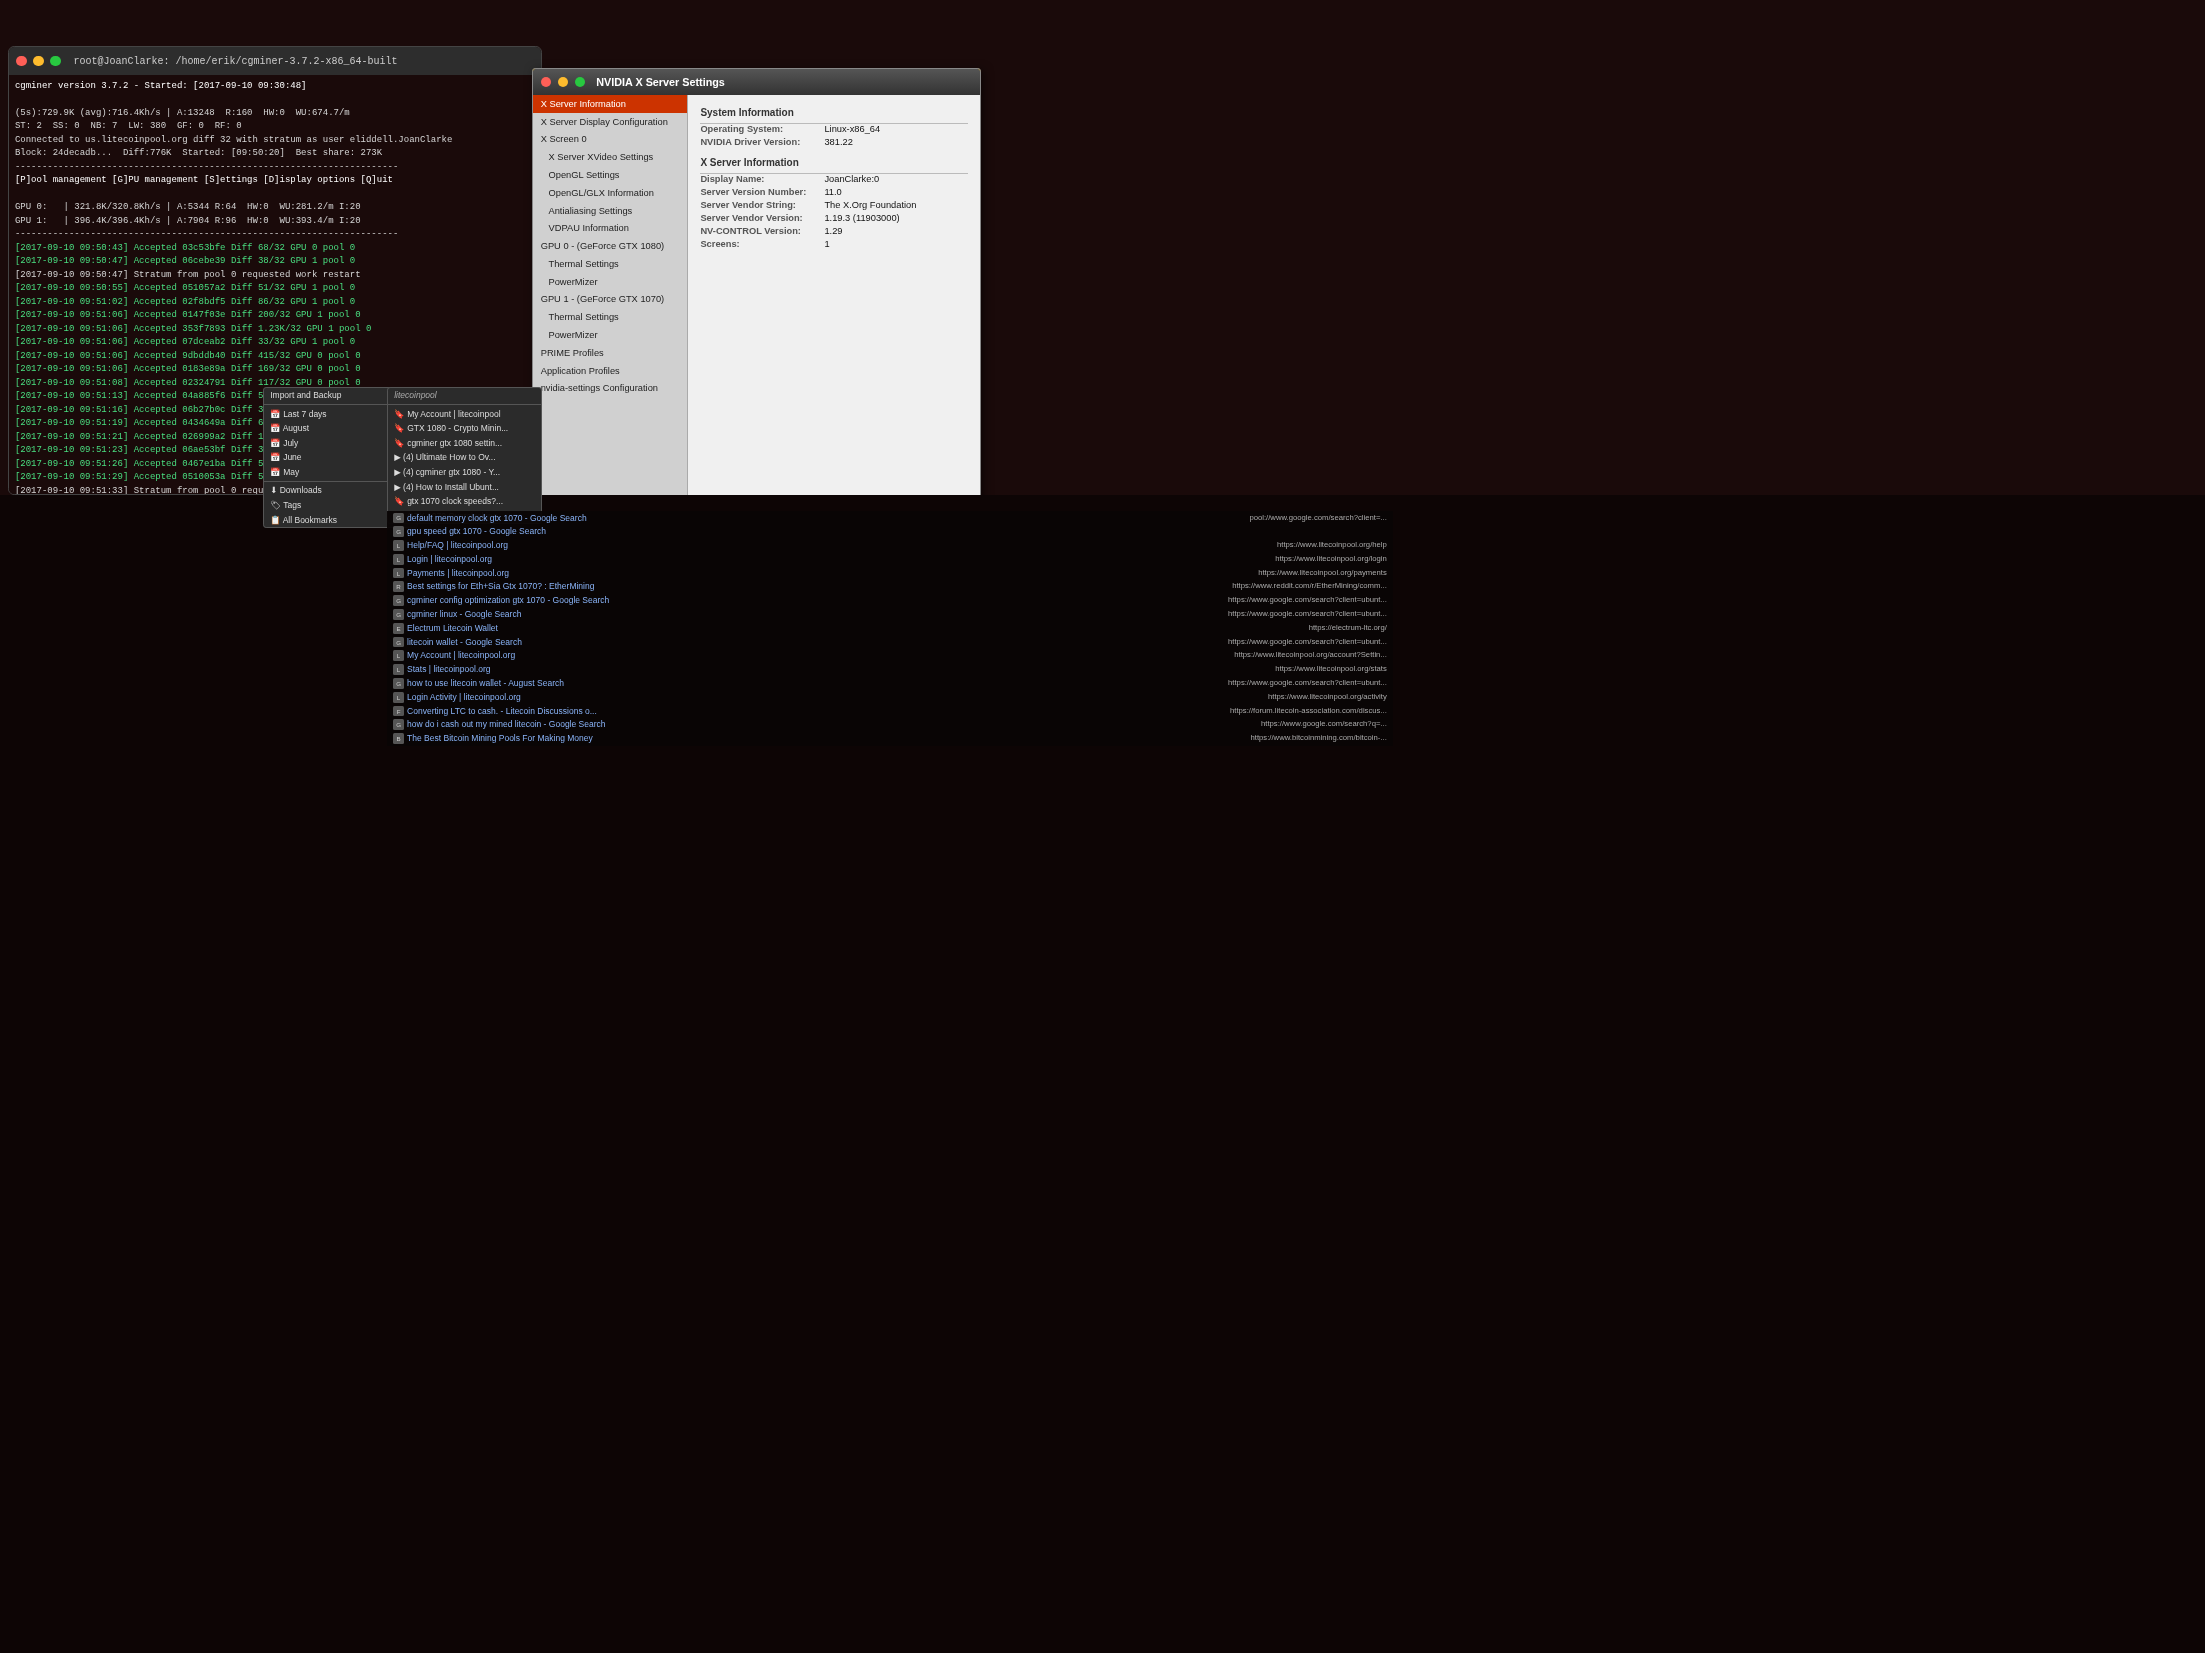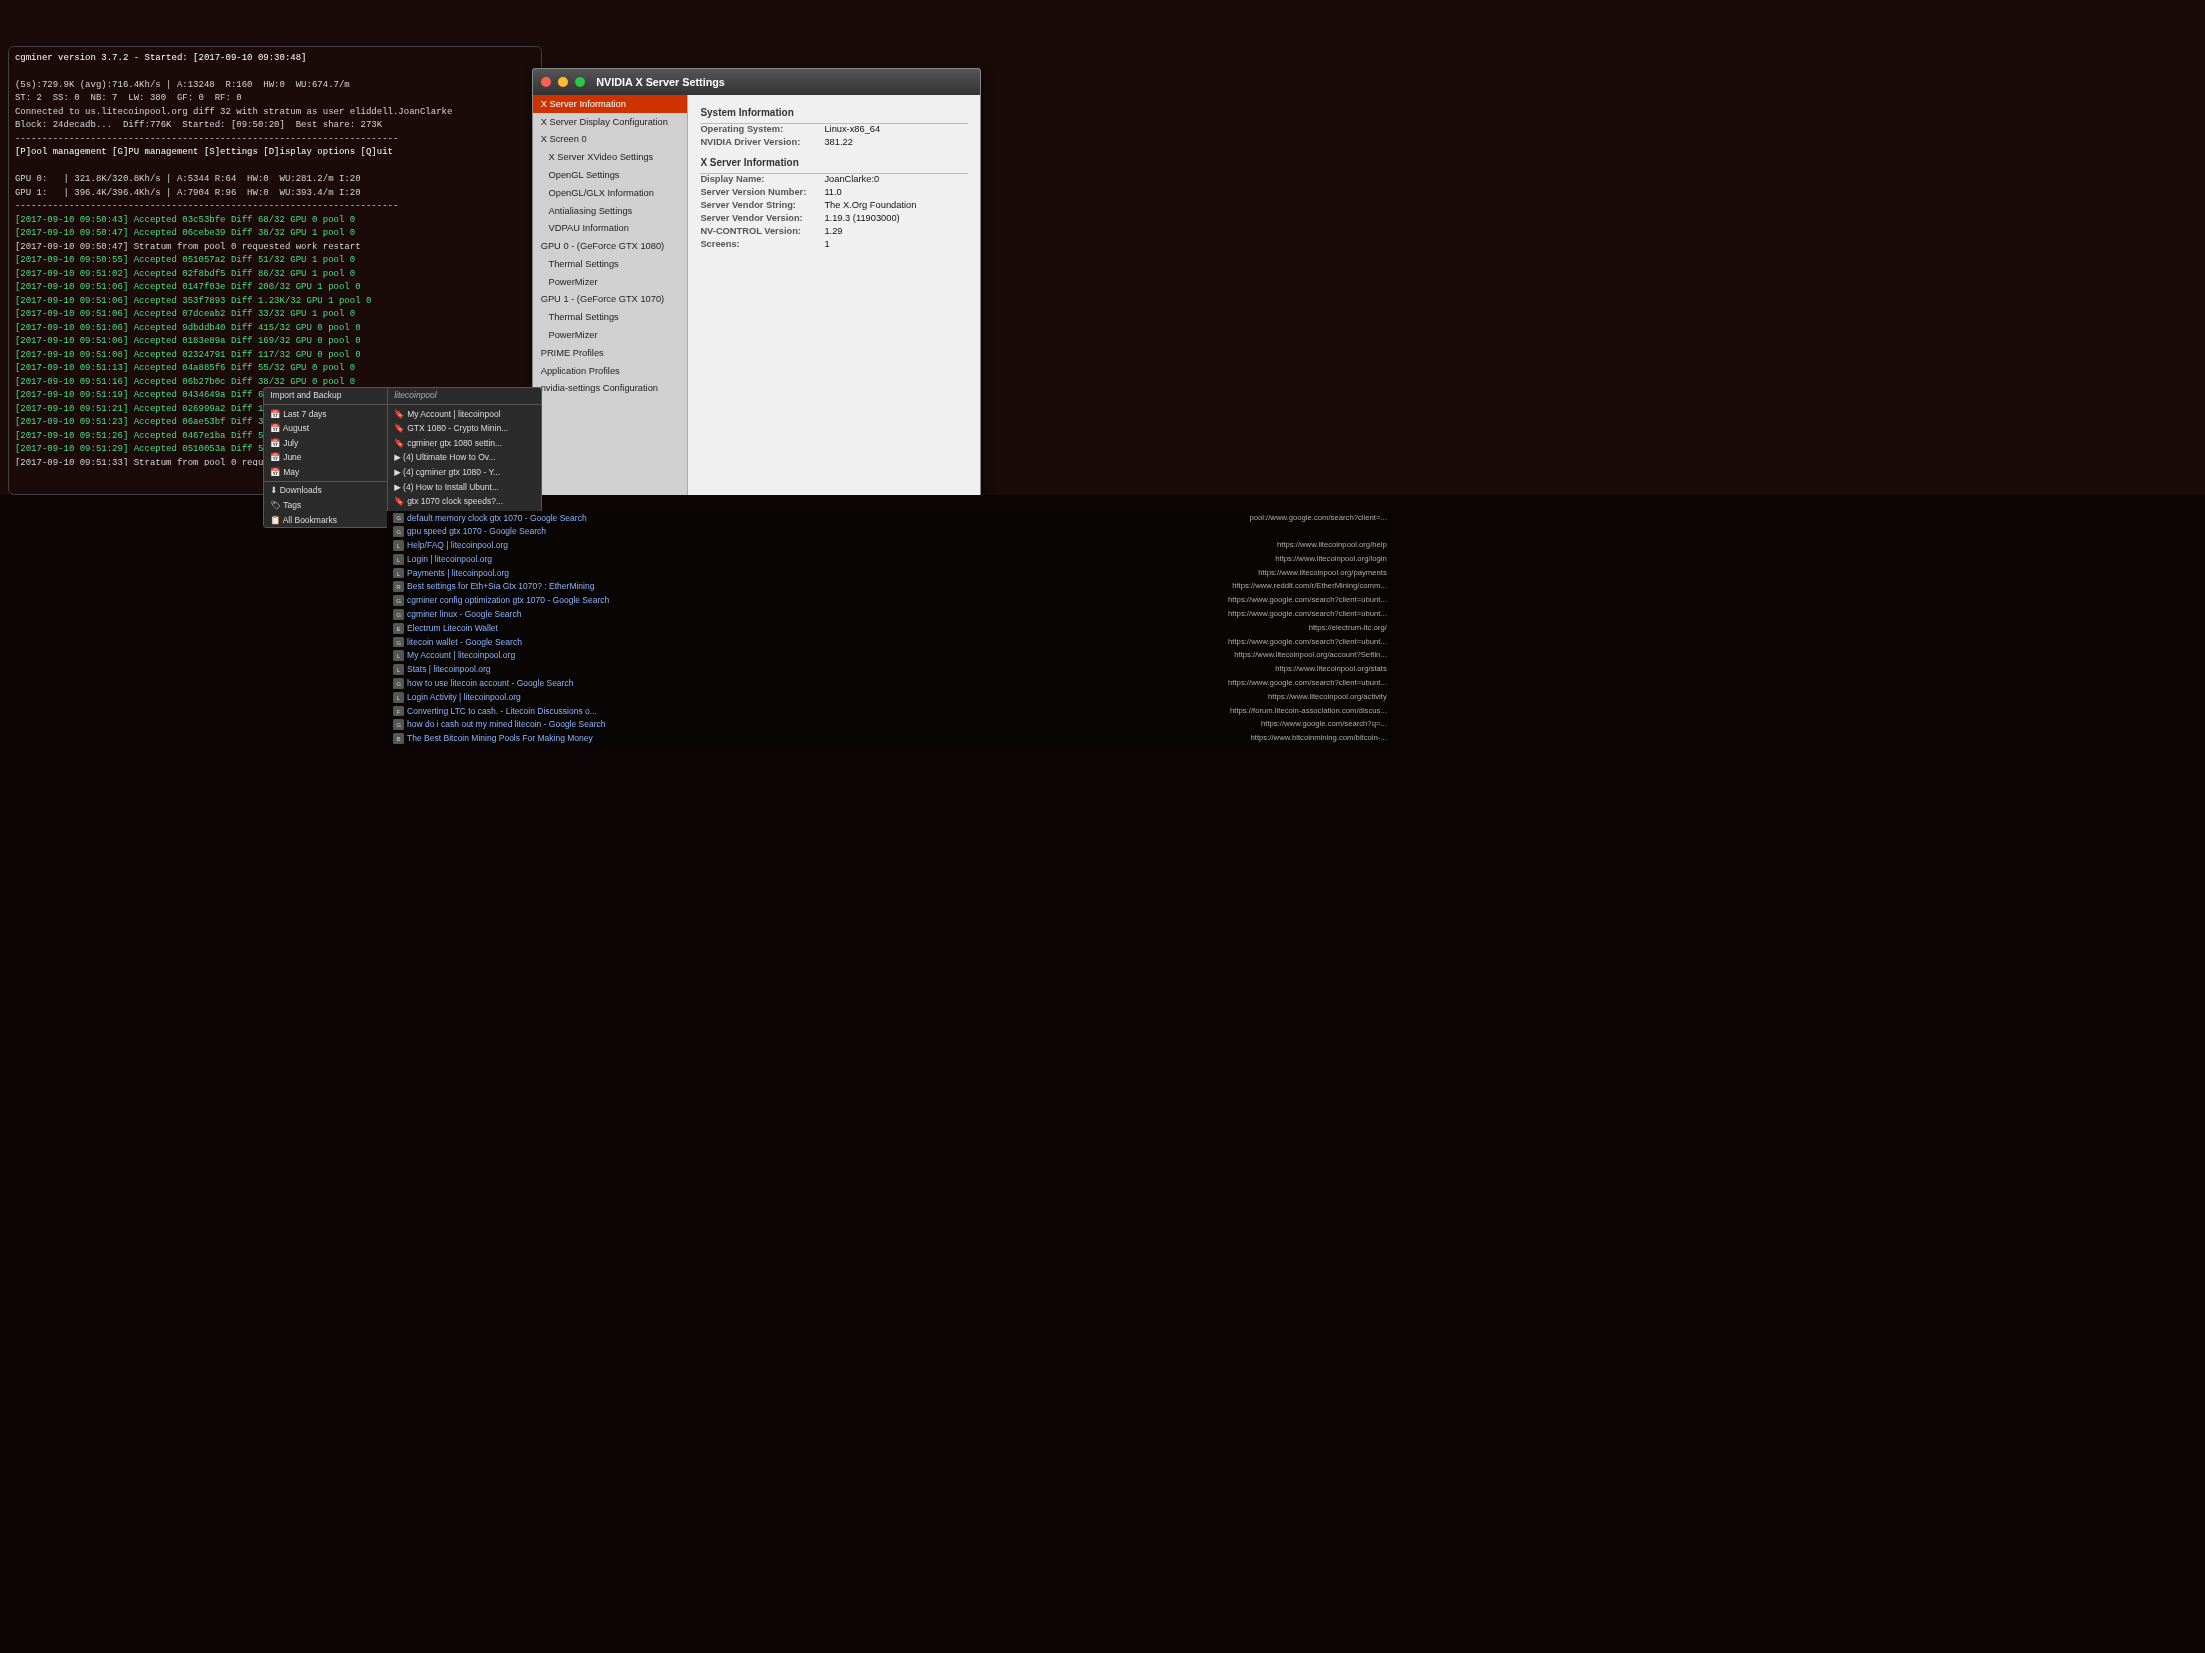--- a/index.html
+++ b/index.html
@@ -249,20 +249,26 @@
       left: 0;
       width: 100%;
       height: 1159px;
       background: #0d0505;
     }
   </style>
 </head>
 <body>
 
 <div class="terminal-window">
+  <div class="terminal-titlebar">
+    <div class="terminal-btn btn-red"></div>
+    <div class="terminal-btn btn-yellow"></div>
+    <div class="terminal-btn btn-green"></div>
+    <span class="terminal-title">root@JoanClarke: /home/erik/cgminer-3.7.2-x86_64-built</span>
+  </div>
   <div class="terminal-body">
     <span class="term-line white">cgminer version 3.7.2 - Started: [2017-09-10 09:30:48]</span>
     <span class="term-line">&nbsp;</span>
     <span class="term-line">(5s):729.9K (avg):716.4Kh/s | A:13248  R:160  HW:0  WU:674.7/m</span>
     <span class="term-line">ST: 2  SS: 0  NB: 7  LW: 380  GF: 0  RF: 0</span>
     <span class="term-line">Connected to us.litecoinpool.org diff 32 with stratum as user eliddell.JoanClarke</span>
     <span class="term-line">Block: 24decadb...  Diff:776K  Started: [09:50:20]  Best share: 273K</span>
     <span class="term-line">-----------------------------------------------------------------------</span>
     <span class="term-line white">[P]ool management [G]PU management [S]ettings [D]isplay options [Q]uit</span>
     <span class="term-line">&nbsp;</span>
@@ -452,21 +458,21 @@
     <span>My Account | litecoinpool.org</span>
     <span class="url">https://www.litecoinpool.org/account?Settin...</span>
   </div>
   <div class="history-item">
     <span class="history-icon">L</span>
     <span>Stats | litecoinpool.org</span>
     <span class="url">https://www.litecoinpool.org/stats</span>
   </div>
   <div class="history-item">
     <span class="history-icon">G</span>
-    <span>how to use litecoin account - Google Search</span>
+    <span>how to use litecoin wallet - August Search</span>
     <span class="url">https://www.google.com/search?client=ubunt...</span>
   </div>
   <div class="history-item">
     <span class="history-icon">L</span>
     <span>Login Activity | litecoinpool.org</span>
     <span class="url">https://www.litecoinpool.org/activity</span>
   </div>
   <div class="history-item">
     <span class="history-icon">F</span>
     <span>Converting LTC to cash. - Litecoin Discussions o...</span>

